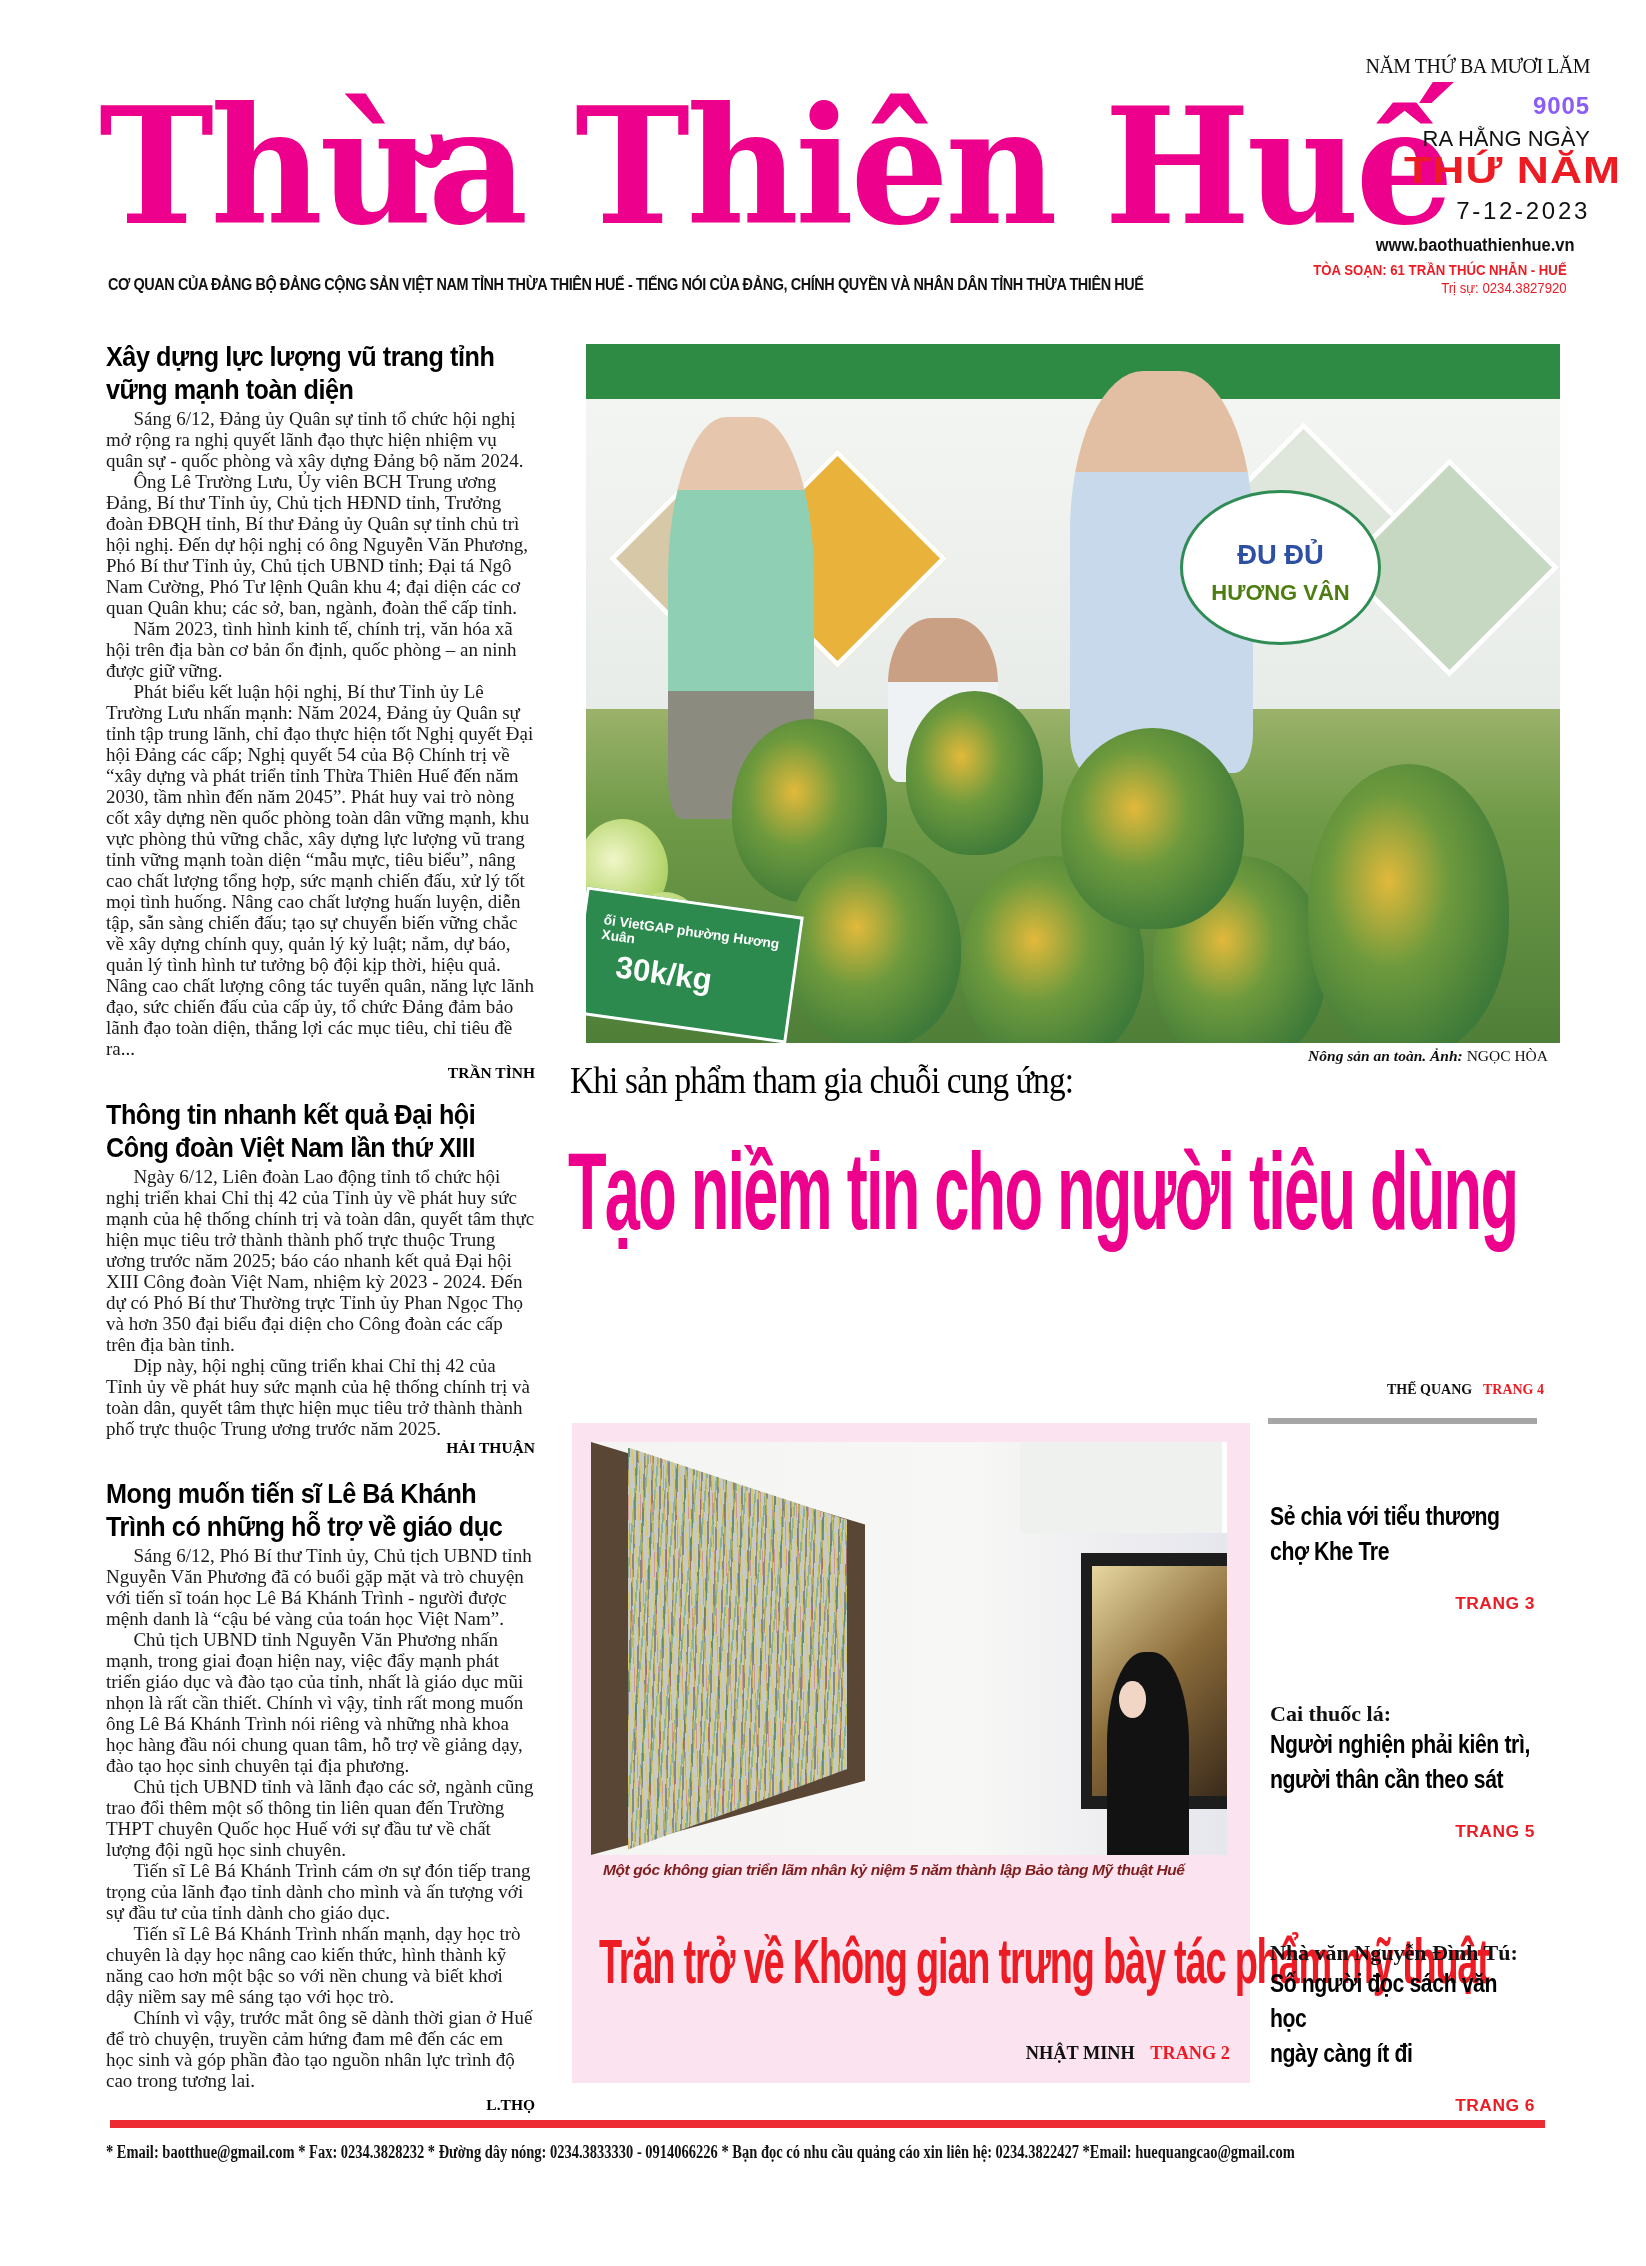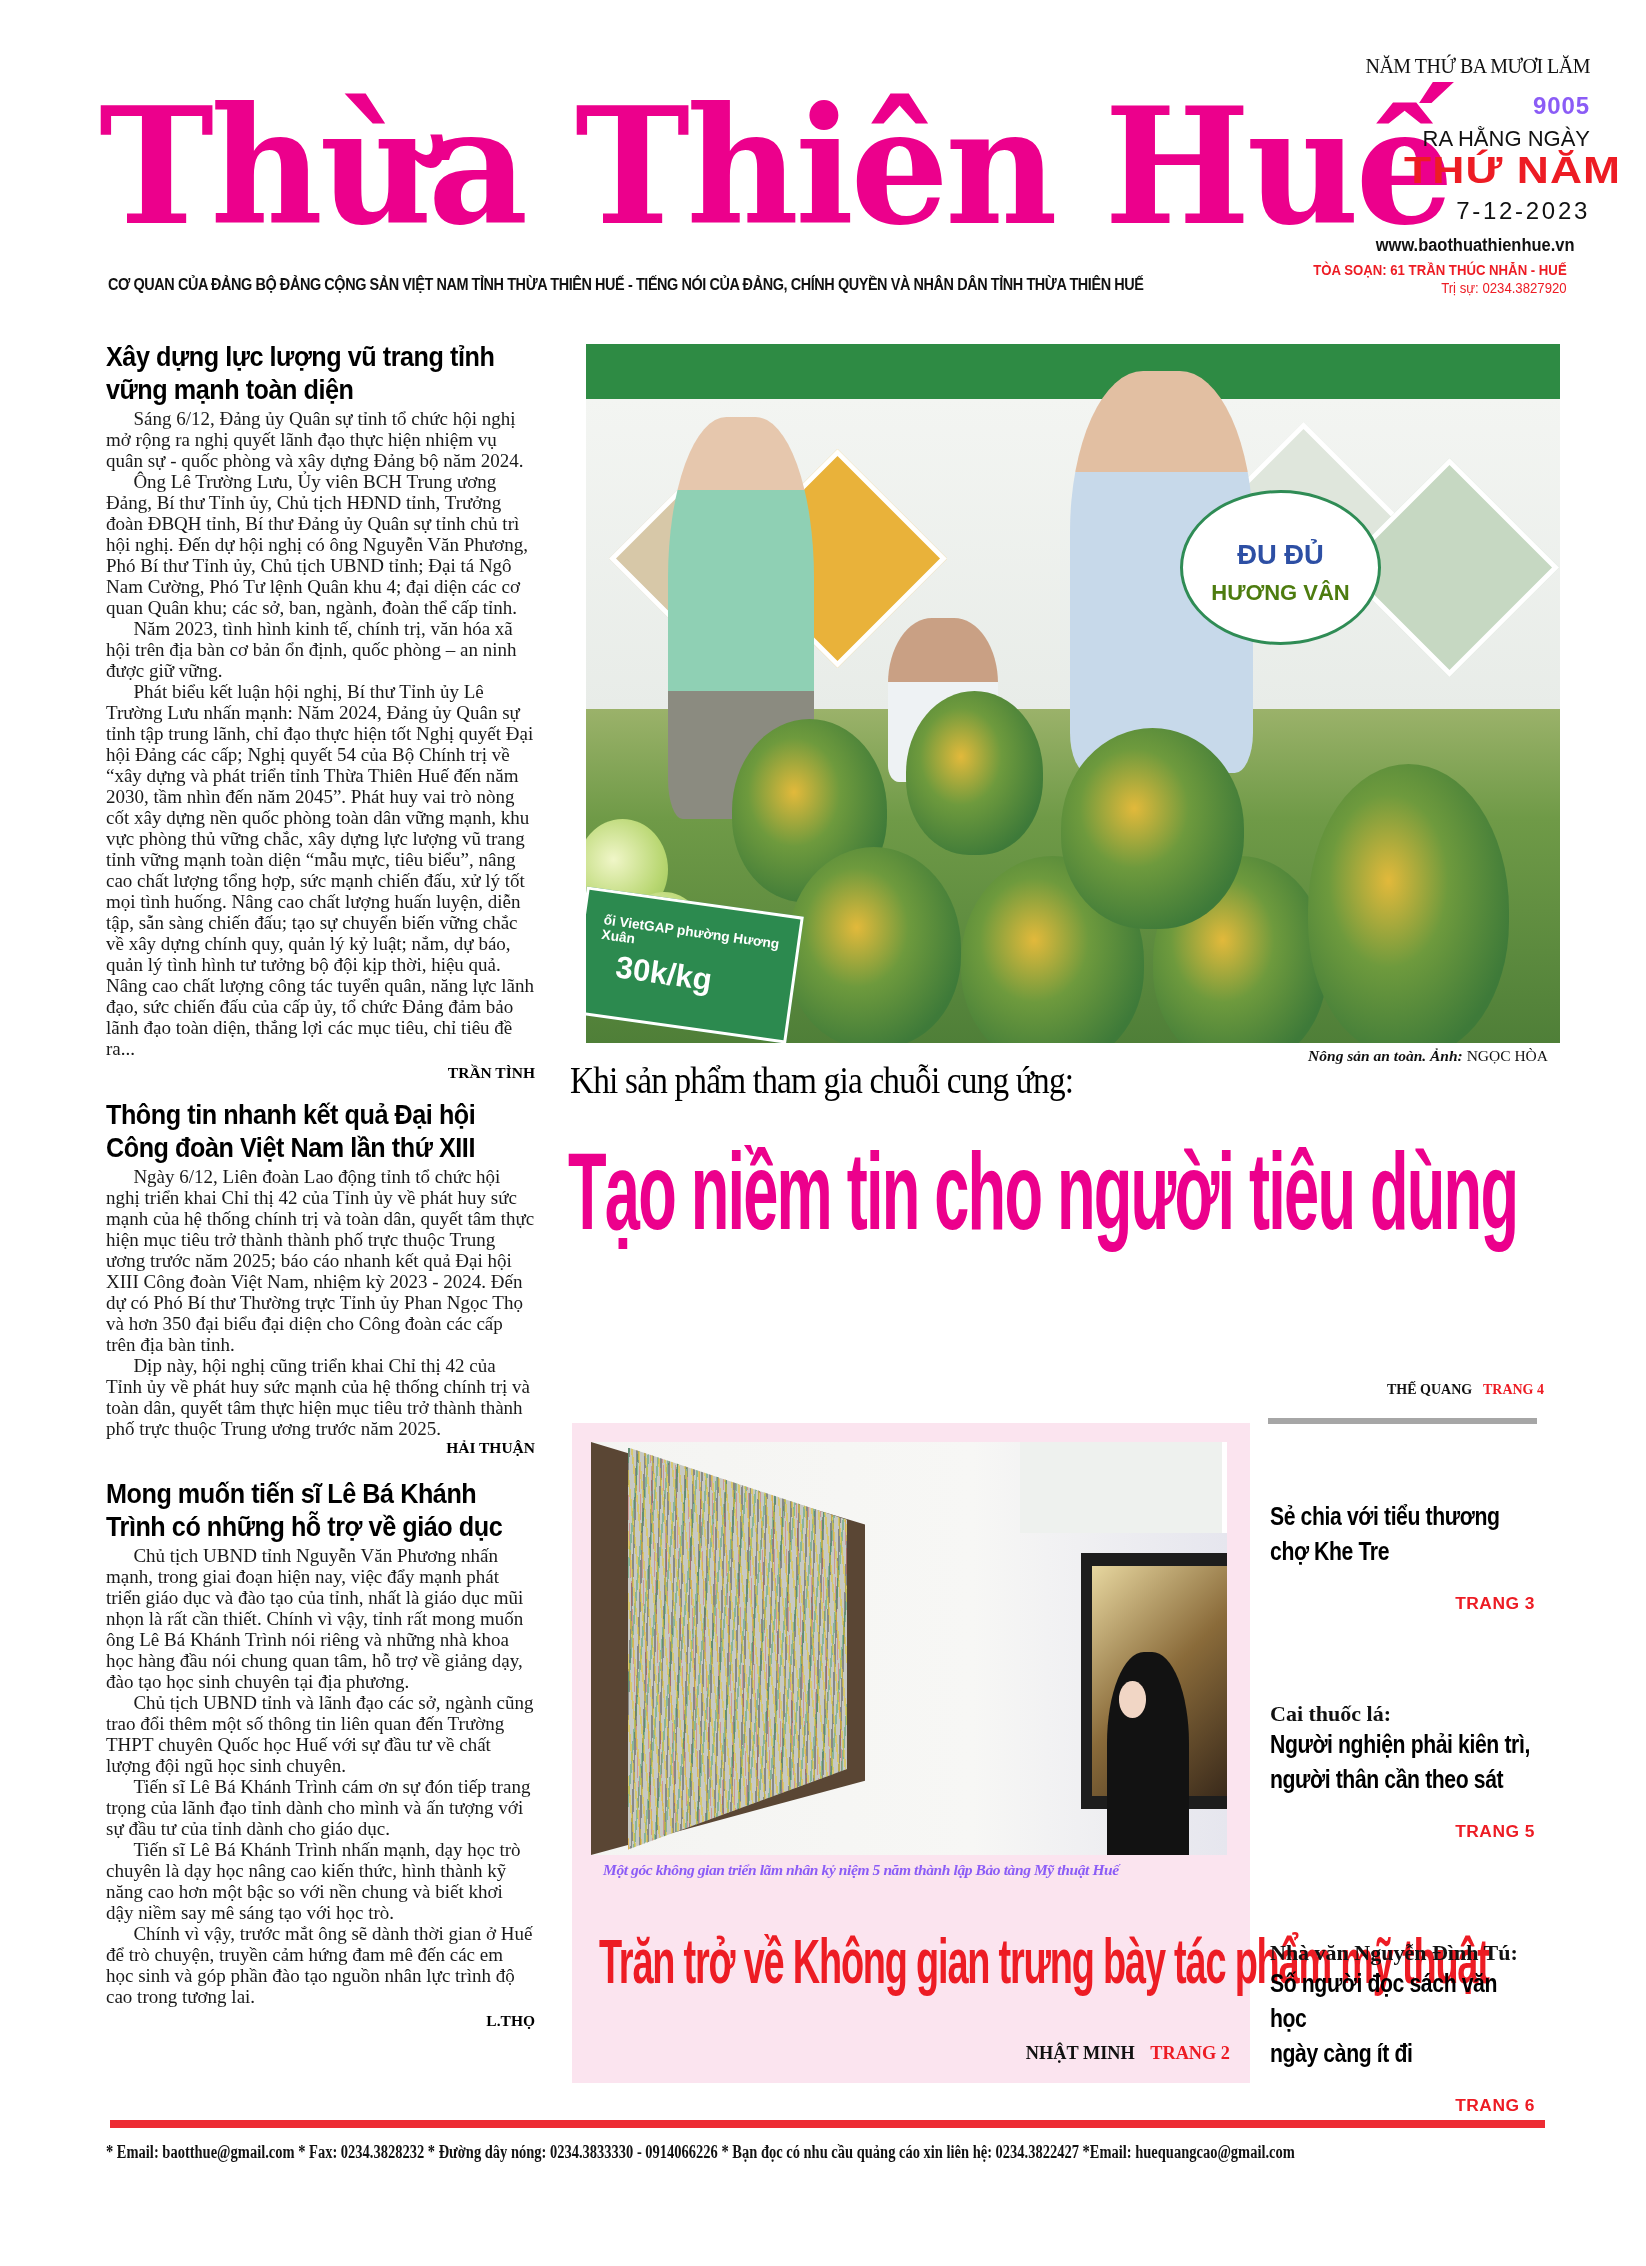--- a/index.html
+++ b/index.html
@@ -103,22 +103,22 @@
       repeating-linear-gradient(92deg, rgba(60,60,60,.45) 0 1.8px, transparent 1.8px 8.2px),
       #c7c9c4;
   }
   .painting-2 { position: absolute; left: 490px; top: 111px; width: 146px; height: 256px; background: #1d1d1d; }
   .painting-2 .inner { position: absolute; left: 11px; top: 12.8px; right: 0; bottom: 12.8px; background: linear-gradient(135deg, #e7d7a0, #8a6b3a 50%, #3a2a1b); }
   .window { position: absolute; left: 429px; top: 0; width: 207px; height: 91px; background: #eef1ee; border-right: 5.5px solid #fff; }
   .visitor { position: absolute; left: 516px; top: 210px; width: 82px; height: 203px; background: #121212; border-radius: 45% 45% 0 0; }
   .visitor-face { position: absolute; left: 528px; top: 239px; width: 27.4px; height: 37px; background: #f1d6c5; border-radius: 50%; }
   .art-caption {
     position: absolute; left: 31px; top: 438px; width: 630px;
-    font-family: Liberation Serif, serif; font-style: italic; font-weight: bold;
-    font-size: 15.5px; color: #8b5cf6; white-space: nowrap; letter-spacing: -0.4px;
+    font-family: Liberation Sans, sans-serif; font-style: italic; font-weight: bold;
+    font-size: 15.5px; color: #7f1d1d; white-space: nowrap; letter-spacing: -0.4px;
   }
   .art-headline {
     position: absolute; left: 27.4px; top: 498px; width: 914px;
     font-family: "Liberation Sans", "DejaVu Sans", sans-serif; font-weight: bold;
     font-size: 57px; line-height: 73px; color: #ed1c24; letter-spacing: -1.8px;
     transform: scaleX(0.665) scaleY(1.1); transform-origin: left top; white-space: nowrap;
   }
   .art-byline { position: absolute; right: 20px; top: 620px; font-family: "Liberation Serif", serif; font-weight: bold; font-size: 18.3px; white-space: nowrap; }
   .art-byline .page { color: #ed1c24; margin-left: 11px; }
 
@@ -175,20 +175,21 @@
   <div class="article-body">
     <p>Ngày 6/12, Liên đoàn Lao động tỉnh tổ chức hội nghị triển khai Chỉ thị 42 của Tỉnh ủy về phát huy sức mạnh của hệ thống chính trị và toàn dân, quyết tâm thực hiện mục tiêu trở thành thành phố trực thuộc Trung ương trước năm 2025; báo cáo nhanh kết quả Đại hội XIII Công đoàn Việt Nam, nhiệm kỳ 2023 - 2024. Đến dự có Phó Bí thư Thường trực Tỉnh ủy Phan Ngọc Thọ và hơn 350 đại biểu đại diện cho Công đoàn các cấp trên địa bàn tỉnh.</p>
     <p>Dịp này, hội nghị cũng triển khai Chỉ thị 42 của Tỉnh ủy về phát huy sức mạnh của hệ thống chính trị và toàn dân, quyết tâm thực hiện mục tiêu trở thành thành phố trực thuộc Trung ương trước năm 2025.</p>
   </div>
   <div class="byline" style="margin-top:0;">HẢI THUẬN</div>
 </div>
 
 <div class="left-col" style="top:1477px;">
   <div class="article-headline">Mong muốn tiến sĩ Lê Bá Khánh Trình có những hỗ trợ về giáo dục</div>
   <div class="article-body">
+    <p>Sáng 6/12, Phó Bí thư Tỉnh ủy, Chủ tịch UBND tỉnh Nguyễn Văn Phương đã có buổi gặp mặt và trò chuyện với tiến sĩ toán học Lê Bá Khánh Trình - người được mệnh danh là “cậu bé vàng của toán học Việt Nam”.</p>
     <p>Chủ tịch UBND tỉnh Nguyễn Văn Phương nhấn mạnh, trong giai đoạn hiện nay, việc đẩy mạnh phát triển giáo dục và đào tạo của tỉnh, nhất là giáo dục mũi nhọn là rất cần thiết. Chính vì vậy, tỉnh rất mong muốn ông Lê Bá Khánh Trình nói riêng và những nhà khoa học hàng đầu nói chung quan tâm, hỗ trợ về giảng dạy, đào tạo học sinh chuyên tại địa phương.</p>
     <p>Chủ tịch UBND tỉnh và lãnh đạo các sở, ngành cũng trao đổi thêm một số thông tin liên quan đến Trường THPT chuyên Quốc học Huế với sự đầu tư về chất lượng đội ngũ học sinh chuyên.</p>
     <p>Tiến sĩ Lê Bá Khánh Trình cám ơn sự đón tiếp trang trọng của lãnh đạo tỉnh dành cho mình và ấn tượng với sự đầu tư của tỉnh dành cho giáo dục.</p>
     <p>Tiến sĩ Lê Bá Khánh Trình nhấn mạnh, dạy học trò chuyên là dạy học nâng cao kiến thức, hình thành kỹ năng cao hơn một bậc so với nền chung và biết khơi dậy niềm say mê sáng tạo với học trò.</p>
     <p>Chính vì vậy, trước mắt ông sẽ dành thời gian ở Huế để trò chuyện, truyền cảm hứng đam mê đến các em học sinh và góp phần đào tạo nguồn nhân lực trình độ cao trong tương lai.</p>
   </div>
   <div class="byline">L.THỌ</div>
 </div>
 
 <div class="hero-photo">

